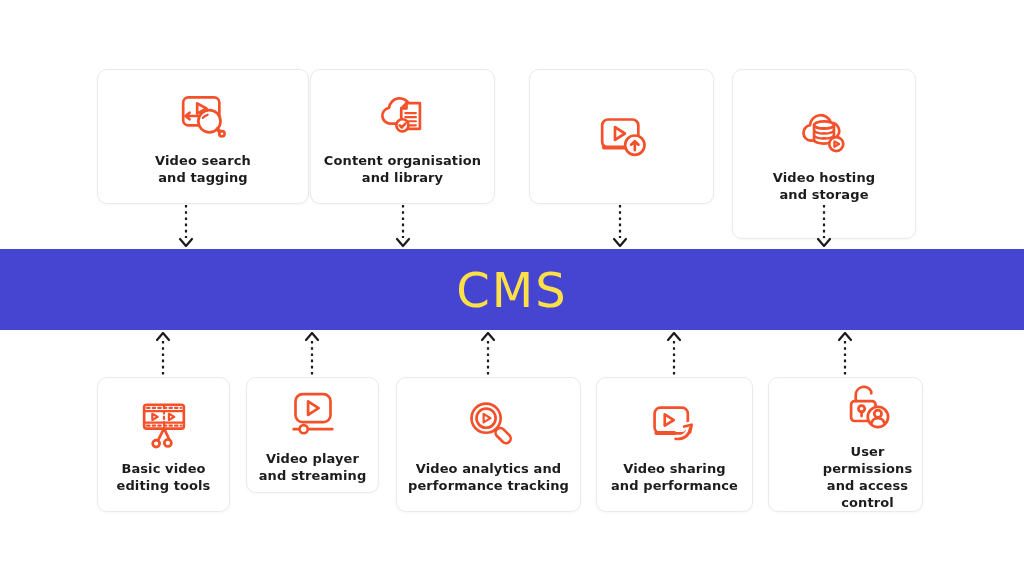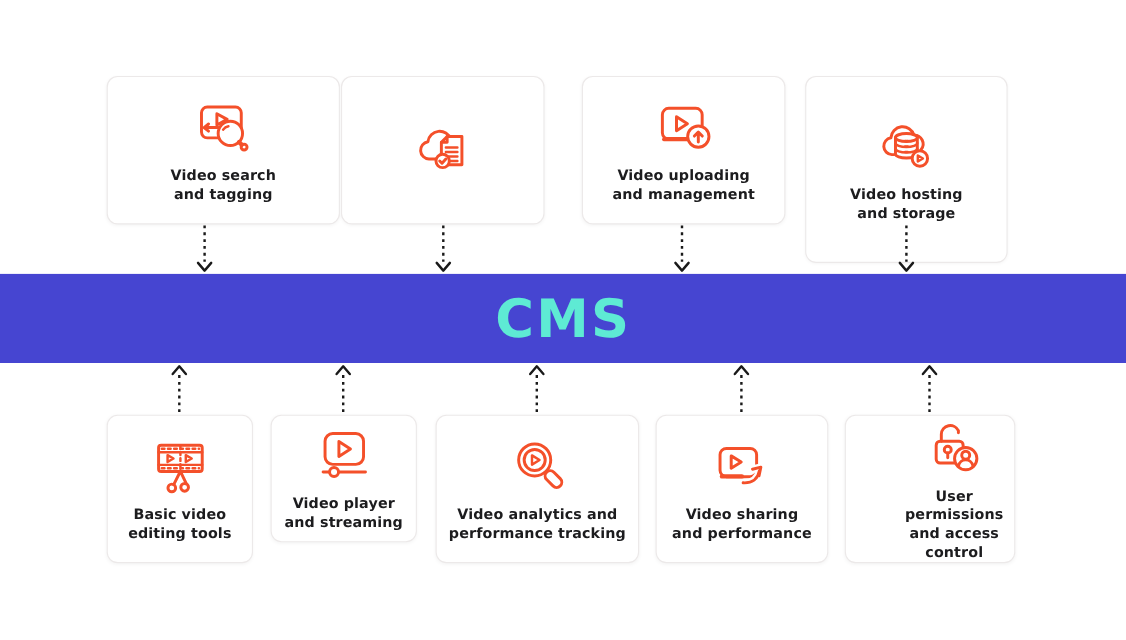--- a/index.html
+++ b/index.html
@@ -46,21 +46,21 @@
   .c-b4{left:596px;top:377px;width:157px;height:135px;}
   .c-b5{left:768px;top:377px;width:155px;height:135px;padding-left:44px;}
 
   
   .band{
     position:absolute;left:0;top:249px;width:1024px;height:81px;
     background:var(--band-blue);
     display:flex;align-items:center;justify-content:center;
   }
   .band .title{
-    color:#5eead4;font-size:48px;font-weight:700;letter-spacing:2px;
+    color:#fde047;font-size:48px;font-weight:400;letter-spacing:2px;
     font-family:"DejaVu Sans",sans-serif;
   }
 
   
   .arrow{position:absolute;width:16px;height:45px;}
   .arrow svg{display:block;width:16px;height:45px;}
   .arrow line{stroke:var(--arrow-black);stroke-width:2.2;stroke-dasharray:2.6 3.6;}
   .arrow polyline{stroke:var(--arrow-black);stroke-width:2.2;fill:none;stroke-linecap:round;stroke-linejoin:round;}
   .a-t1{left:178px;top:204px;} .a-t2{left:395px;top:204px;}
   .a-t3{left:612px;top:204px;} .a-t4{left:816px;top:204px;}
@@ -104,36 +104,36 @@
     <span class="icon">
       <svg viewBox="0 0 48 48">
         <path d="M20.5 30.5 H12.8 A6.8 6.8 0 0 1 12 17 A9.2 9.2 0 0 1 29.8 15"></path>
         <path class="fw" d="M22.5 17.5 L27 13 H38.5 V35 H22.5 Z"></path>
         <path d="M27 13 V17.5 H22.5"></path>
         <path class="thin" d="M26 21.5 H35 M26 25 H35 M26 28.5 H35 M26 32 H35"></path>
         <circle cx="23.5" cy="32" r="5.2" class="fw"></circle>
         <path d="M21.2 32 L23 33.8 L26 30.5"></path>
       </svg>
     </span>
+    <div class="label">
+      <span>Content organisation</span>
+      <span>and library</span>
+    </div>
   </div>
 
   <div class="card c-t3">
     <span class="icon">
       <svg viewBox="0 0 48 48">
         <rect x="7" y="9" width="31" height="24" rx="5"></rect>
         <path d="M18 15.5 L26.5 21 L18 26.5 Z"></path>
         <path class="thick" d="M8.5 33 H27"></path>
         <circle cx="35" cy="31" r="8.3" class="fw"></circle>
         <path d="M35 35.3 V27.8 M31.9 30.6 L35 27.5 L38.1 30.6"></path>
       </svg>
     </span>
-    <div class="label">
-      <span>Video uploading</span>
-      <span>and management</span>
-    </div>
   </div>
 
   <div class="card c-t4">
     <span class="icon">
       <svg viewBox="0 0 48 48">
         <path d="M14.5 30.5 H12.6 A6.6 6.6 0 0 1 11.9 17.4 A9.2 9.2 0 0 1 29.9 15.3 A6.9 6.9 0 0 1 35.5 26.5"></path>
         <path class="fw" d="M15.5 17.2 V30 a8.5 3.1 0 0 0 17 0 V17.2"></path>
         <ellipse cx="24" cy="17.2" rx="8.5" ry="3.1" class="fw"></ellipse>
         <path class="thin" d="M15.5 21.5 a8.5 3.1 0 0 0 17 0 M15.5 25.8 a8.5 3.1 0 0 0 17 0"></path>
         <path class="thin" d="M23 19.9 h2 M23 24.2 h2 M23 28.4 h2"></path>

